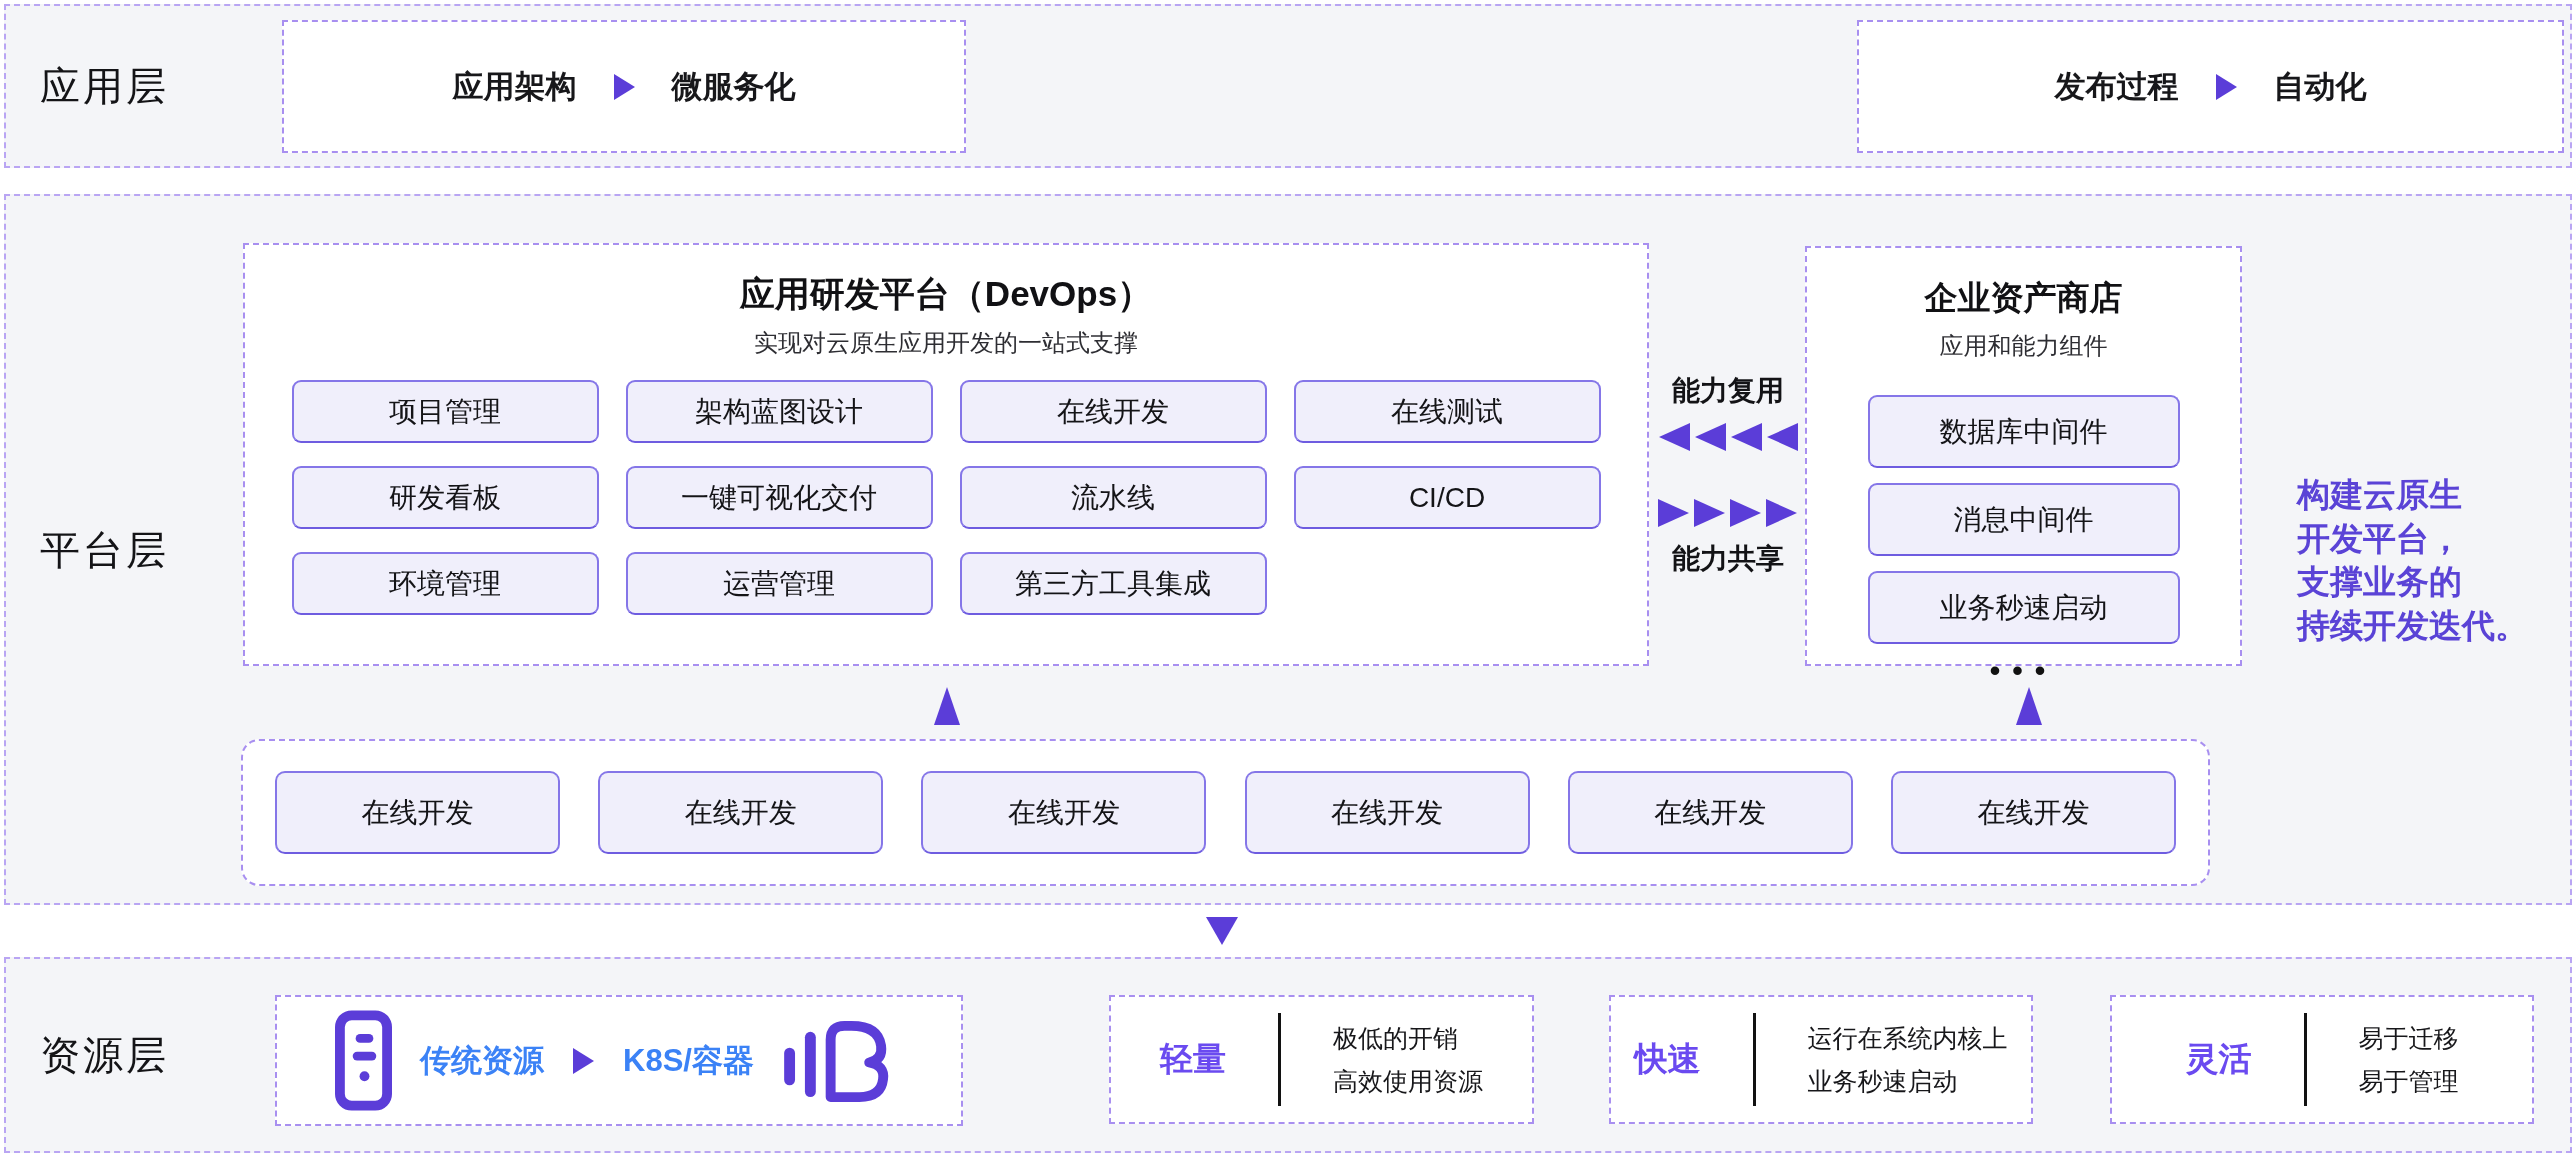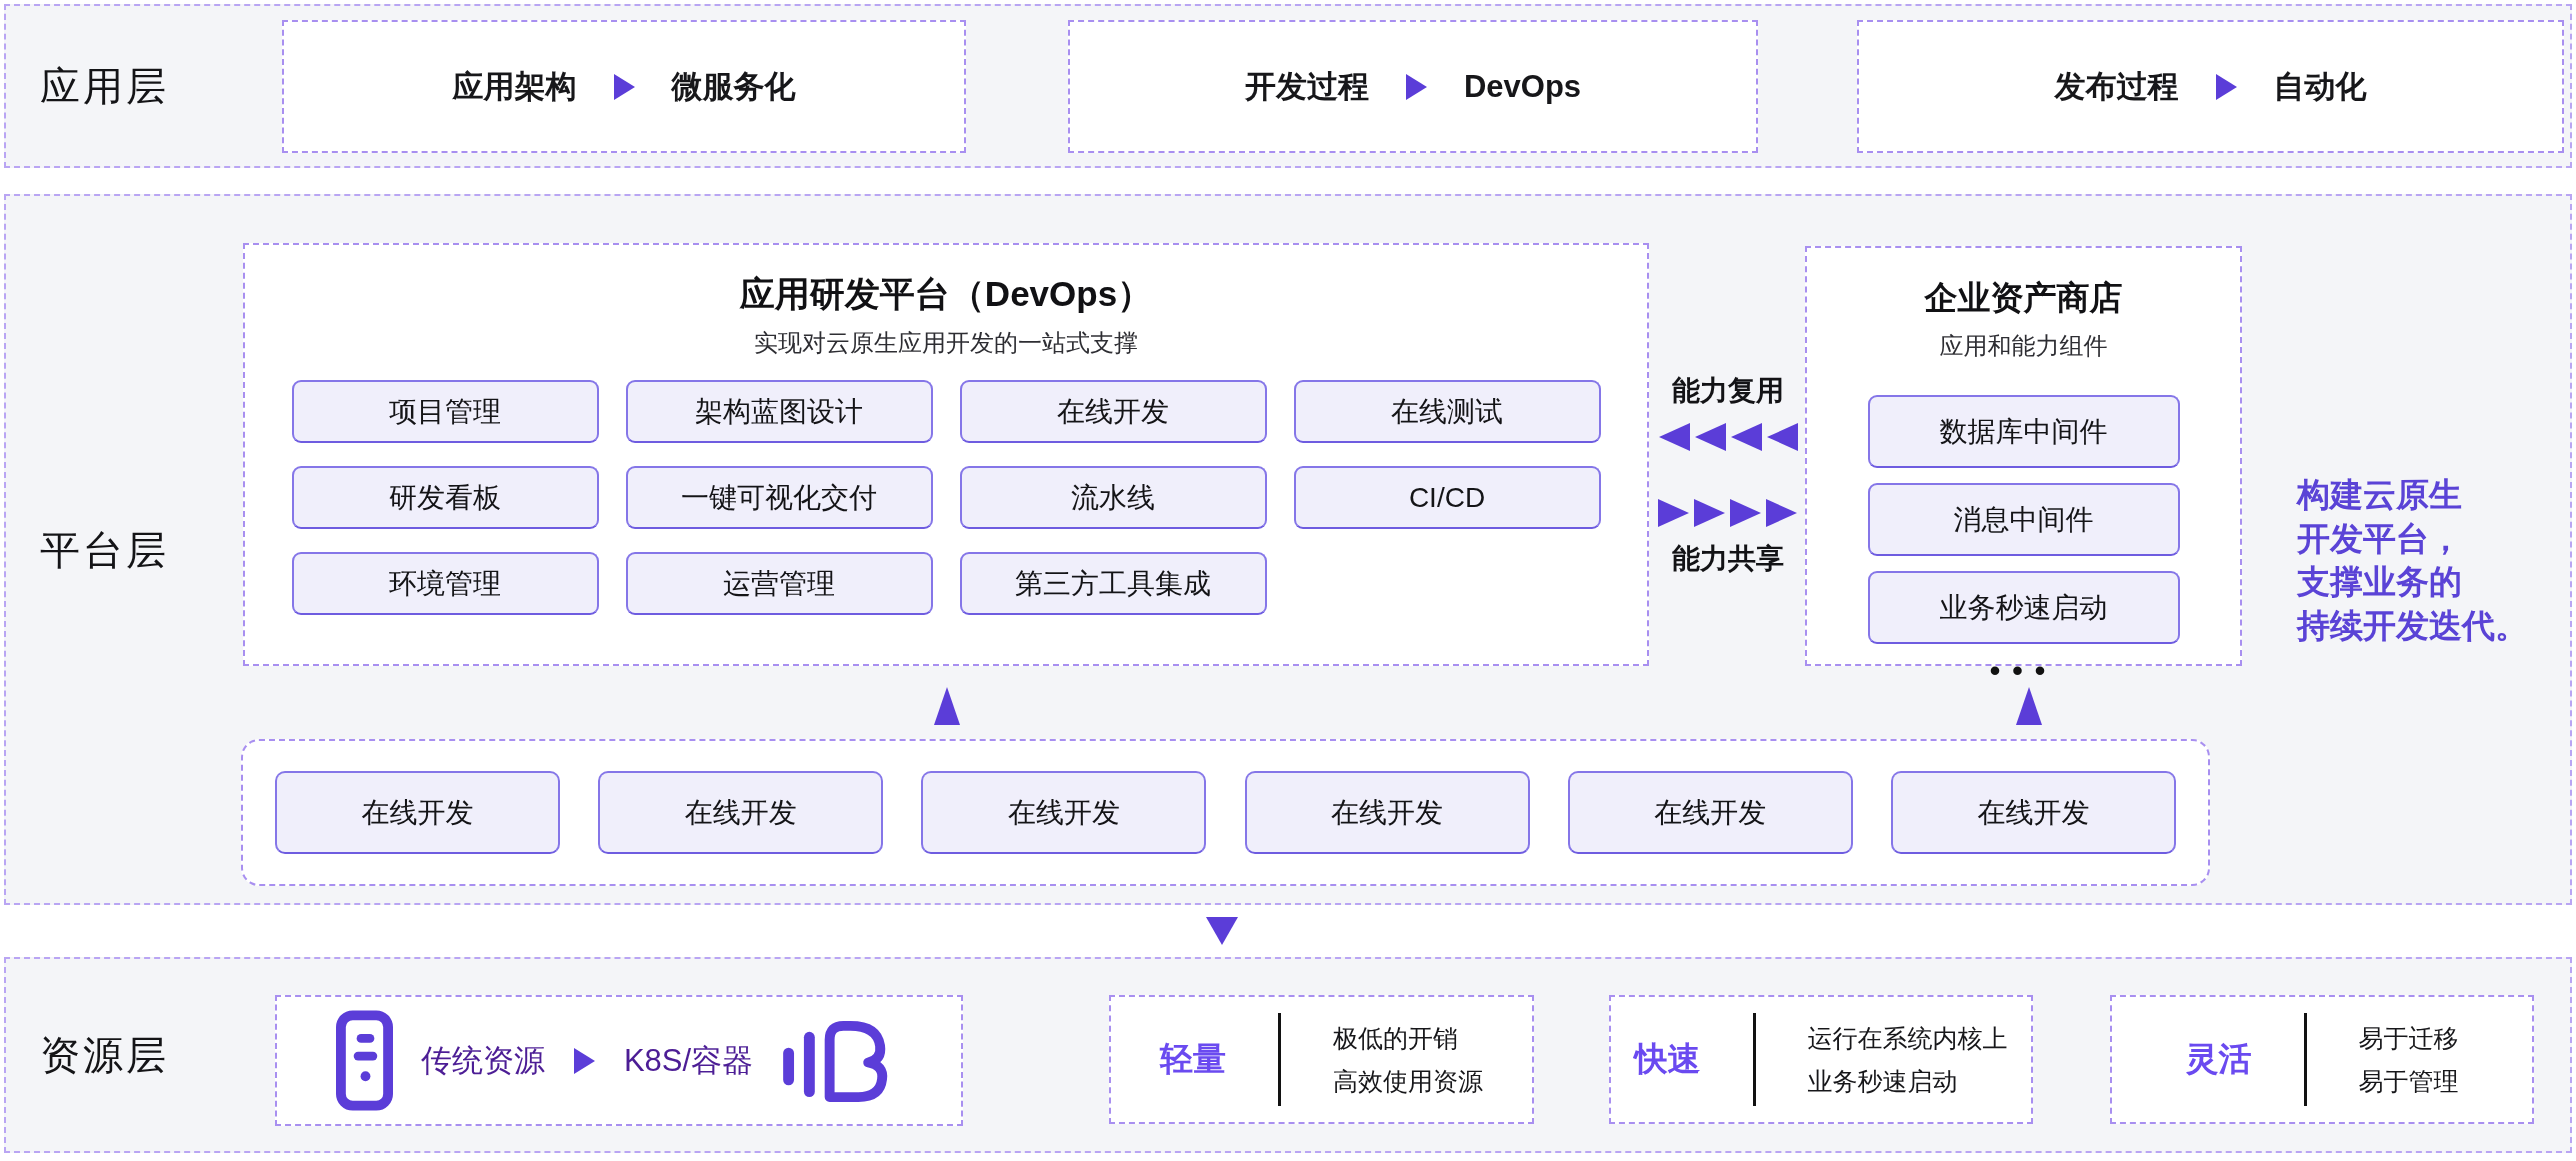--- a/index.html
+++ b/index.html
@@ -56,46 +56,39 @@
     display:flex;align-items:center;justify-content:space-between;
     padding:0 32px;
   }
   .pipeline .cell{width:285px;height:83px;border-radius:10px;}
   .arrow-abs{position:absolute;}
   
   .feature{display:flex;align-items:center;justify-content:center;gap:18px;}
   .feature-name{font-size:33px;font-weight:700;color:#6a4af0;white-space:nowrap;}
   .feature-divider{width:3px;height:93px;background:#121212;margin:0 34px;}
   .feature-lines{font-size:25px;font-weight:500;color:#17171a;line-height:1.72;white-space:nowrap;}
-  .mig-text{font-size:31px;font-weight:400;color:#4c1d95;white-space:nowrap;}
+  .mig-text{font-size:31px;font-weight:700;color:#3b82f6;white-space:nowrap;}
   .icon{display:block;}
   .icon *{stroke:#5b3dd8;}
   .icon .fillp{fill:#5b3dd8;stroke:none;}
 </style>
 </head>
 <body>
 
 <div class="section" style="top:4px;height:164px">
   <div class="layer-label">应用层</div>
 
   <div class="wbox flexc app-item" style="left:276px;top:14px;width:684px;height:133px">
     <span>应用架构</span>
     <svg class="tri" width="23" height="28" viewBox="0 0 23 28">
         <path d="M1 1 L22 14 L1 27 Z"></path>
       </svg>
     <span>微服务化</span>
   </div>
 
-  <div class="wbox flexc app-item" style="left:1062px;top:14px;width:690px;height:133px">
-    <span>开发过程</span>
-    <svg class="tri" width="23" height="28" viewBox="0 0 23 28">
-        <path d="M1 1 L22 14 L1 27 Z"></path>
-      </svg>
-    <span>DevOps</span>
-  </div>
 
   <div class="wbox flexc app-item" style="left:1851px;top:14px;width:707px;height:133px">
     <span>发布过程</span>
     <svg class="tri" width="23" height="28" viewBox="0 0 23 28">
         <path d="M1 1 L22 14 L1 27 Z"></path>
       </svg>
     <span>自动化</span>
   </div>
 </div>
 

